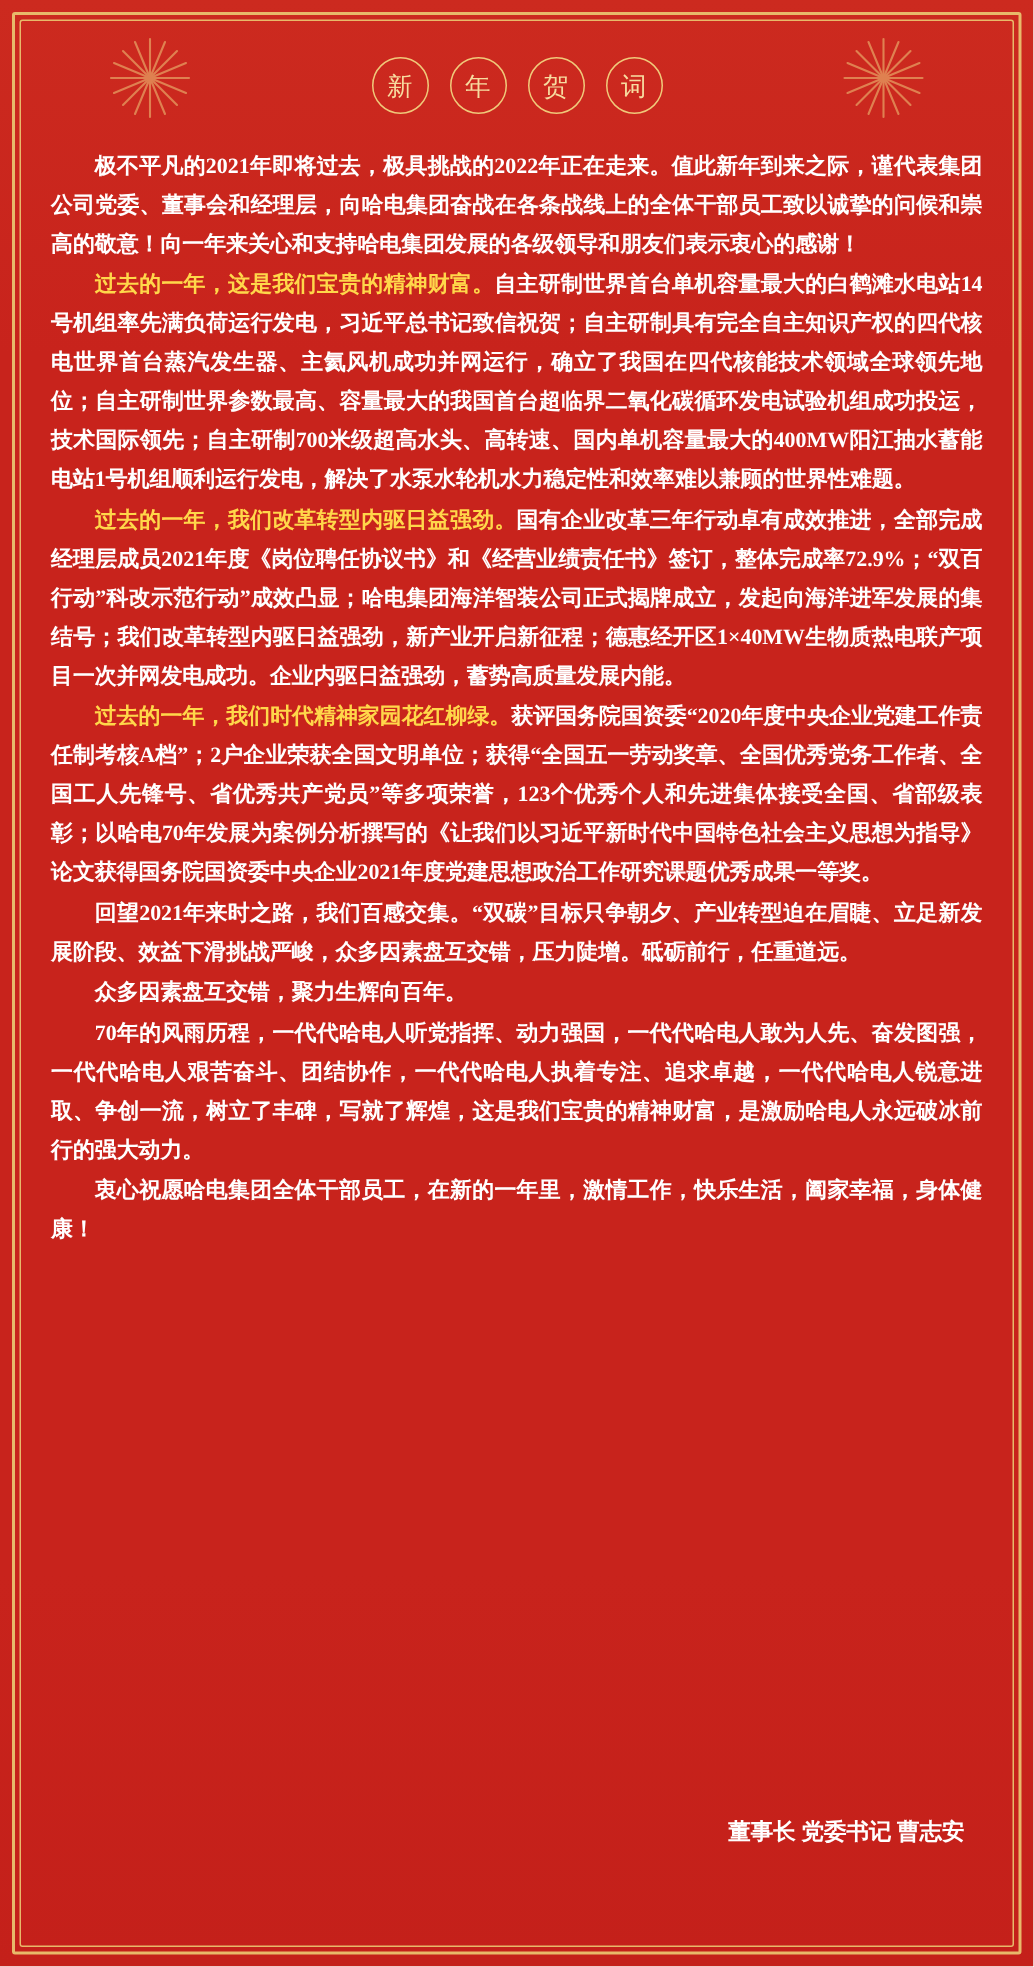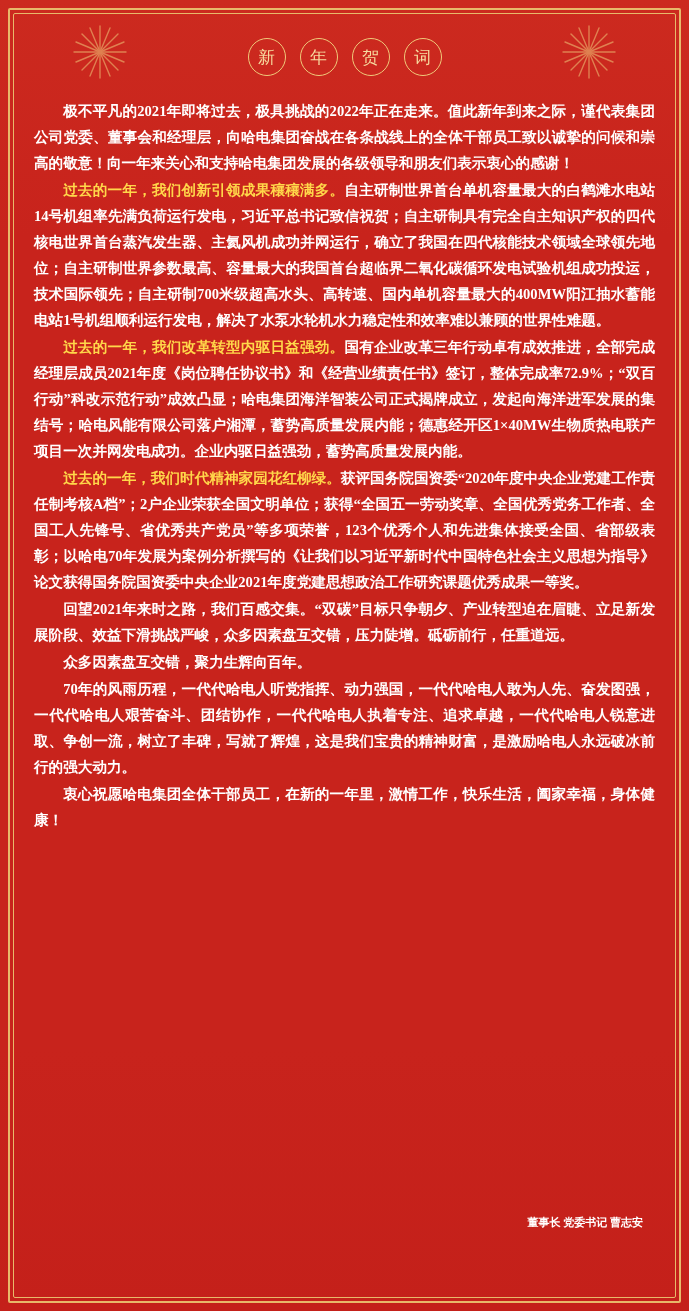--- a/index.html
+++ b/index.html
@@ -94,21 +94,21 @@
   }
   .body-strong {
     font-weight: bold;
   }
   .signature {
     position: absolute;
     right: 46px;
     bottom: 74px;
     text-align: left;
     color: #ffffff;
-    font-size: 11px;
+    font-size: 15px;
     line-height: 30px;
     font-weight: bold;
     font-family: "Liberation Serif", serif;
   }
   .sig-line { white-space: nowrap; }
 </style>
 </head>
 <body>
 
 <div class="page">
@@ -164,22 +164,22 @@
 
   <div class="header">
     <div class="seal">新</div>
     <div class="seal">年</div>
     <div class="seal">贺</div>
     <div class="seal">词</div>
   </div>
 
   <div class="content">
     <p><span class="body-strong">极不平凡的2021年即将过去，极具挑战的2022年正在走来。值此新年到来之际，谨代表集团公司党委、董事会和经理层，向哈电集团奋战在各条战线上的全体干部员工致以诚挚的问候和崇高的敬意！向一年来关心和支持哈电集团发展的各级领导和朋友们表示衷心的感谢！</span></p>
-    <p><span class="hl">过去的一年，我们创新引领成果穰穰满多。</span><span class="body-strong">自主研制世界首台单机容量最大的白鹤滩水电站14号机组率先满负荷运行发电，习近平总书记致信祝贺；自主研制具有完全自主知识产权的四代核电世界首台蒸汽发生器、主氦风机成功并网运行，确立了我国在四代核能技术领域全球领先地位；自主研制世界参数最高、容量最大的我国首台超临界二氧化碳循环发电试验机组成功投运，技术国际领先；自主研制700米级超高水头、高转速、国内单机容量最大的400MW阳江抽水蓄能电站1号机组顺利运行发电，解决了水泵水轮机水力稳定性和效率难以兼顾的世界性难题。</span></p>
-    <p><span class="hl">过去的一年，我们改革转型内驱日益强劲。</span><span class="body-strong">国有企业改革三年行动卓有成效推进，全部完成经理层成员2021年度《岗位聘任协议书》和《经营业绩责任书》签订，整体完成率72.9%；“双百行动”科改示范行动”成效凸显；哈电集团海洋智装公司正式揭牌成立，发起向海洋进军发展的集结号；哈电风能有限公司落户湘潭，蓄势高质量发展内能；德惠经开区1×40MW生物质热电联产项目一次并网发电成功。企业内驱日益强劲，蓄势高质量发展内能。</span></p>
+    <p><span class="hl">过去的一年，这是我们宝贵的精神财富。</span><span class="body-strong">自主研制世界首台单机容量最大的白鹤滩水电站14号机组率先满负荷运行发电，习近平总书记致信祝贺；自主研制具有完全自主知识产权的四代核电世界首台蒸汽发生器、主氦风机成功并网运行，确立了我国在四代核能技术领域全球领先地位；自主研制世界参数最高、容量最大的我国首台超临界二氧化碳循环发电试验机组成功投运，技术国际领先；自主研制700米级超高水头、高转速、国内单机容量最大的400MW阳江抽水蓄能电站1号机组顺利运行发电，解决了水泵水轮机水力稳定性和效率难以兼顾的世界性难题。</span></p>
+    <p><span class="hl">过去的一年，我们改革转型内驱日益强劲。</span><span class="body-strong">国有企业改革三年行动卓有成效推进，全部完成经理层成员2021年度《岗位聘任协议书》和《经营业绩责任书》签订，整体完成率72.9%；“双百行动”科改示范行动”成效凸显；哈电集团海洋智装公司正式揭牌成立，发起向海洋进军发展的集结号；我们改革转型内驱日益强劲，新产业开启新征程；德惠经开区1×40MW生物质热电联产项目一次并网发电成功。企业内驱日益强劲，蓄势高质量发展内能。</span></p>
     <p><span class="hl">过去的一年，我们时代精神家园花红柳绿。</span><span class="body-strong">获评国务院国资委“2020年度中央企业党建工作责任制考核A档”；2户企业荣获全国文明单位；获得“全国五一劳动奖章、全国优秀党务工作者、全国工人先锋号、省优秀共产党员”等多项荣誉，123个优秀个人和先进集体接受全国、省部级表彰；以哈电70年发展为案例分析撰写的《让我们以习近平新时代中国特色社会主义思想为指导》论文获得国务院国资委中央企业2021年度党建思想政治工作研究课题优秀成果一等奖。</span></p>
     <p><span class="body-strong">回望2021年来时之路，我们百感交集。“双碳”目标只争朝夕、产业转型迫在眉睫、立足新发展阶段、效益下滑挑战严峻，众多因素盘互交错，压力陡增。砥砺前行，任重道远。</span></p>
     <p><span class="body-strong">众多因素盘互交错，聚力生辉向百年。</span></p>
     <p><span class="body-strong">70年的风雨历程，一代代哈电人听党指挥、动力强国，一代代哈电人敢为人先、奋发图强，一代代哈电人艰苦奋斗、团结协作，一代代哈电人执着专注、追求卓越，一代代哈电人锐意进取、争创一流，树立了丰碑，写就了辉煌，这是我们宝贵的精神财富，是激励哈电人永远破冰前行的强大动力。</span></p>
     <p><span class="body-strong">衷心祝愿哈电集团全体干部员工，在新的一年里，激情工作，快乐生活，阖家幸福，身体健康！</span></p>
   </div>
 
   <div class="signature">
     <div class="sig-line">董事长 党委书记 曹志安</div>
   </div>

